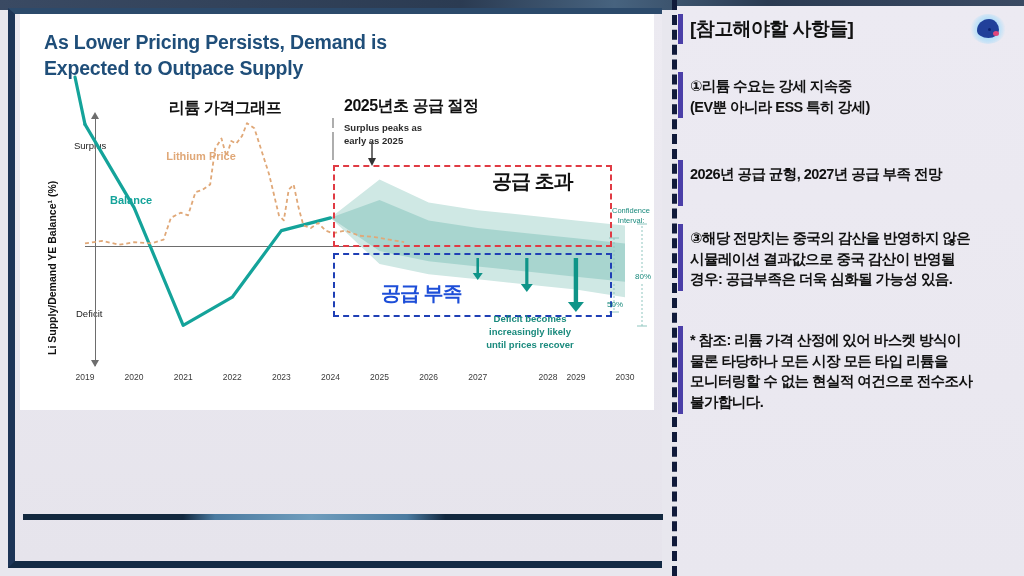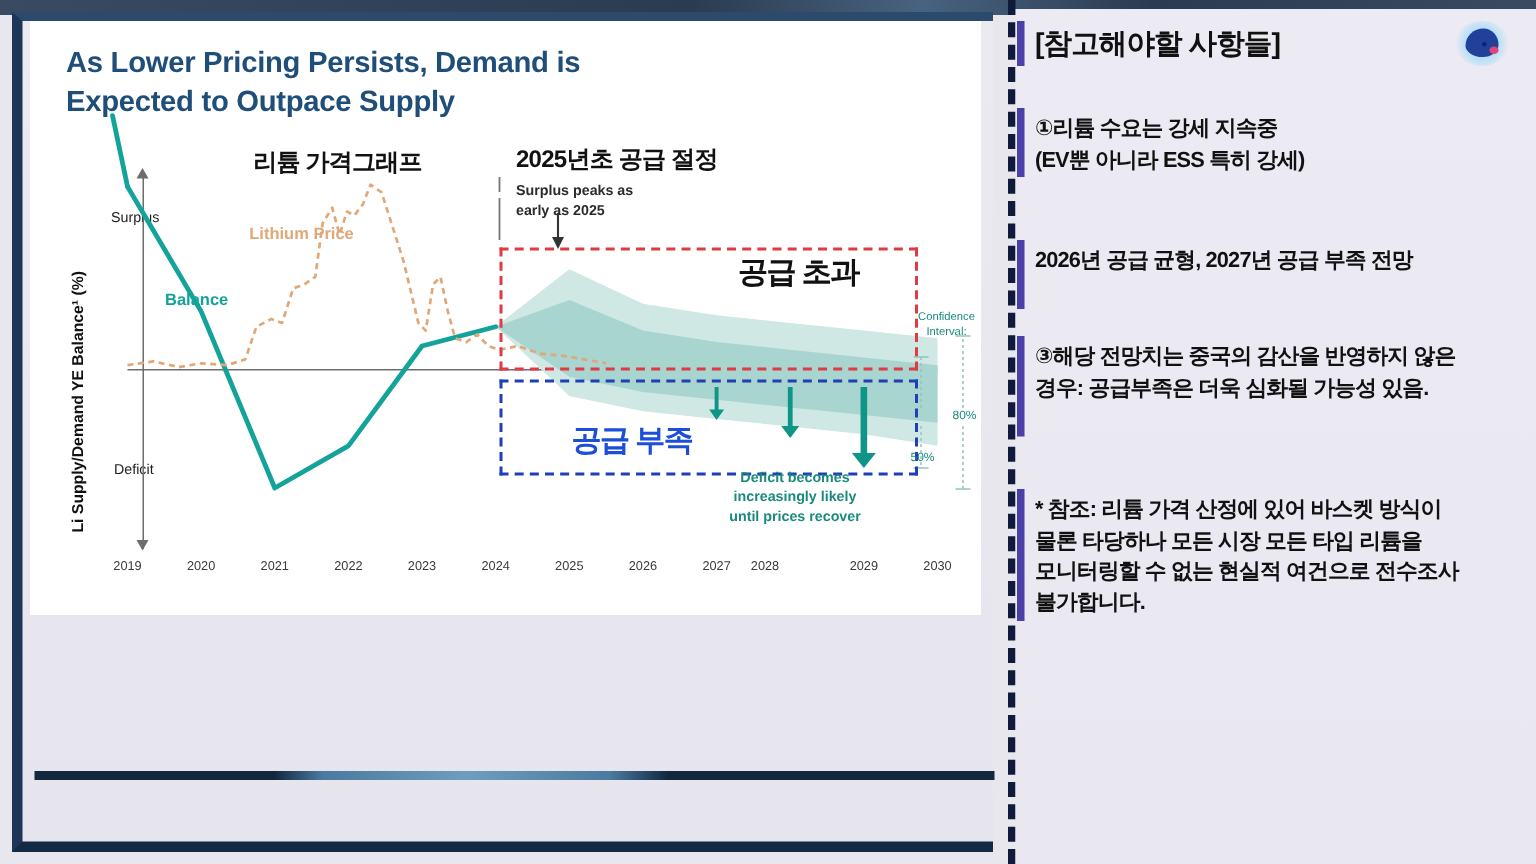--- a/index.html
+++ b/index.html
@@ -138,21 +138,21 @@
   <div class="xticks" id="xticks">
       <div class="xtick" style="left: 0px;">2019</div>
       <div class="xtick" style="left: 49.0909px;">2020</div>
       <div class="xtick" style="left: 98.1818px;">2021</div>
       <div class="xtick" style="left: 147.273px;">2022</div>
       <div class="xtick" style="left: 196.364px;">2023</div>
       <div class="xtick" style="left: 245.455px;">2024</div>
       <div class="xtick" style="left: 294.545px;">2025</div>
       <div class="xtick" style="left: 343.636px;">2026</div>
       <div class="xtick" style="left: 392.727px;">2027</div>
-      <div class="xtick" style="left: 425px; text-align: right;">2028</div>
+      <div class="xtick" style="left: 463px; text-align: right;">2028</div>
       <div class="xtick" style="left: 490.909px;">2029</div>
       <div class="xtick" style="left: 540px;">2030</div>
     </div>
 
   <svg class="plot" id="plot" viewBox="0 0 654 420">
       <path d="M330.4545454545455,217.84L379.54545454545456,179.44L428.6363636363636,202.48L477.72727272727275,210.16L526.8181818181819,215.28L575.909090909091,220.4L625,225.52L625,297.2L575.909090909091,289.52L526.8181818181819,284.4L477.72727272727275,279.28L428.6363636363636,274.16L379.54545454545456,263.92L330.4545454545455,217.84Z" fill="#cfe8e4" stroke="none"></path>
       <path d="M330.4545454545455,217.84L379.54545454545456,199.92000000000002L428.6363636363636,220.4L477.72727272727275,228.07999999999998L526.8181818181819,233.2L575.909090909091,238.32L625,243.44L625,281.84000000000003L575.909090909091,276.72L526.8181818181819,271.6L477.72727272727275,266.48L428.6363636363636,261.36L379.54545454545456,251.12L330.4545454545455,217.84Z" fill="#a8d5cf" stroke="none"></path>
       <path d="M85,124.39999999999999L134.0909090909091,207.6L183.1818181818182,325.36L232.27272727272728,297.2L281.3636363636364,230.64L330.4545454545455,217.84" fill="none" stroke="#14a39a" stroke-width="3.2" stroke-linejoin="round" stroke-linecap="round"></path>
       <path d="M85,124.39999999999999L75,77.03999999999999" fill="none" stroke="#14a39a" stroke-width="3.2" stroke-linecap="round"></path>
       <path d="M85,243.44L102.18181818181372,240.88L119.36363636363859,244.72L134.0909090909091,242.16L151.27272727272282,243.44L163.54545454545007,239.6L170.9090909090909,217.84L180.72727272727496,212.72L188.09090909090463,215.28L195.45454545454547,192.24L202.8181818181863,189.68L210.18181818181597,184.56L215.09090909091356,148.72L221.47272727272593,138.48000000000002L226.38181818182355,156.39999999999998L231.29090909091,141.04L236.19999999999644,143.6L242.09090909091134,135.92000000000002L246.99999999999778,123.12L254.3636363636386,128.24L261.7272727272683,151.28L269.0909090909091,174.32L273.99999999999557,194.8L278.90909090909315,215.28L283.8181818181796,220.4L288.7272727272772,189.68L293.6363636363636,184.56L298.54545454545007,207.6L303.45454545454766,225.52L310.8181818181774,228.07999999999998L318.1818181818182,222.96L325.54545454545905,230.64L332.9090909090887,233.2L345.18181818181597,230.64L359.90909090908644,235.76L374.6363636363681,237.04L389.3636363636386,239.6L404.0909090909091,242.16" fill="none" stroke="#e0a878" stroke-width="1.8" stroke-dasharray="4 3" stroke-linejoin="round"></path>
@@ -208,20 +208,21 @@
         <div>①리튬 수요는 강세 지속중</div>
         <div>(EV뿐 아니라 ESS 특히 강세)</div>
       </div>
       <div class="note-bar" style="left: 678px; top: 72px; height: 46px; position: absolute;"></div>
       <div class="note-block" style="left: 690px; top: 164px;">
         <div>2026년 공급 균형, 2027년 공급 부족 전망</div>
       </div>
       <div class="note-bar" style="left: 678px; top: 160px; height: 46px; position: absolute;"></div>
       <div class="note-block" style="left: 690px; top: 228px;">
         <div>③해당 전망치는 중국의 감산을 반영하지 않은</div>
+        <div>시뮬레이션 결과값으로 중국 감산이 반영될</div>
         <div>경우: 공급부족은 더욱 심화될 가능성 있음.</div>
       </div>
       <div class="note-bar" style="left: 678px; top: 224px; height: 67px; position: absolute;"></div>
       <div class="note-block" style="left: 690px; top: 330px;">
         <div>* 참조: 리튬 가격 산정에 있어 바스켓 방식이</div>
         <div>물론 타당하나 모든 시장 모든 타입 리튬을</div>
         <div>모니터링할 수 없는 현실적 여건으로 전수조사</div>
         <div>불가합니다.</div>
       </div>
       <div class="note-bar" style="left: 678px; top: 326px; height: 88px; position: absolute;"></div>

